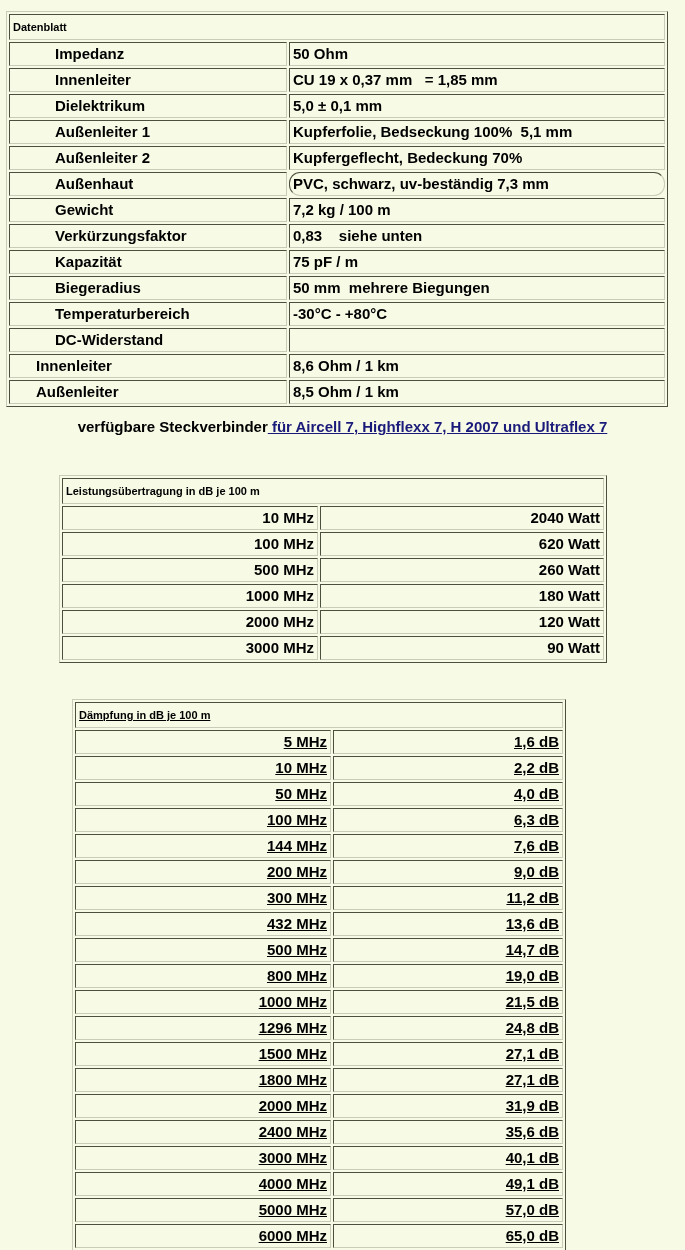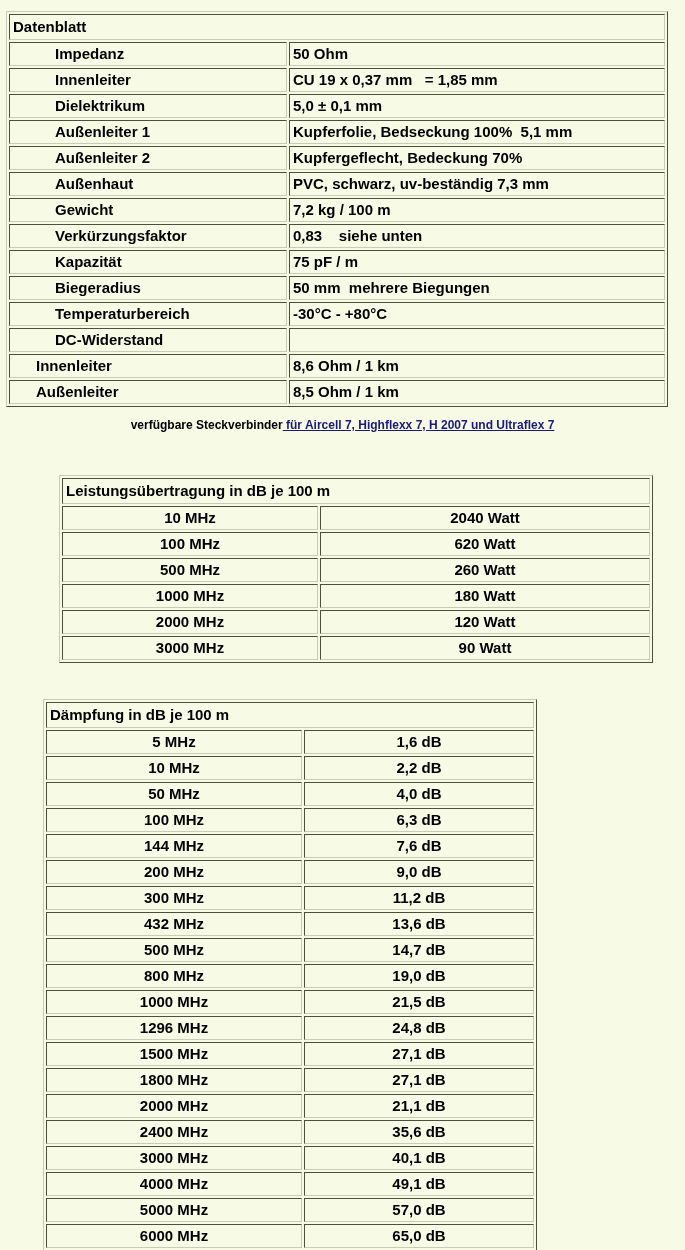--- a/index.html
+++ b/index.html
@@ -29,57 +29,58 @@
       border-style: solid;
       border-width: 1px;
       border-color: #4a4f3e #c9ccb8 #c9ccb8 #4a4f3e;
       padding: 0 3px;
       height: 22px;
       line-height: 22px;
       white-space: nowrap;
       vertical-align: middle;
     }
     td.title {
-      font-size: 15px;
+      font-size: 11px;
       height: 24px;
       line-height: 24px;
     }
     #datenblatt {
       position: absolute;
       left: 6px;
       top: 11px;
       width: 662px;
     }
     #datenblatt td.label { width: 228px; padding-left: 45px; }
     #datenblatt td.indent { padding-left: 26px; }
     #connectors {
       position: absolute;
       left: 0;
       top: 418px;
       width: 685px;
       text-align: center;
-      font-size: 12px;
+      font-size: 15px;
     }
     #connectors a {
       color: #1a1a7a;
       text-decoration: underline;
     }
     #leistung {
       position: absolute;
       left: 59px;
       top: 475px;
-      width: 594px;
+      width: 548px;
     }
     #daempfung {
       position: absolute;
-      left: 43px;
+      left: 72px;
       top: 699px;
       width: 494px;
-    }
-    .num td { text-align: center; }
+      text-decoration: underline;
+    }
+    .num td { text-align: right; }
     .num td.freq { width: 248px; }
   </style>
 </head>
 <body>
 
 <table id="datenblatt">
   <tbody id="datenblatt-body">
     <tr>
       <td class="title" colspan="2">Datenblatt</td>
     </tr>
@@ -98,21 +99,21 @@
       <tr>
         <td class="label">Außenleiter 1</td>
         <td style="white-space: pre;">Kupferfolie, Bedseckung 100%  5,1 mm</td>
       </tr>
       <tr>
         <td class="label">Außenleiter 2</td>
         <td style="white-space: pre; margin-top: 48px;">Kupfergeflecht, Bedeckung 70%</td>
       </tr>
       <tr>
         <td class="label">Außenhaut</td>
-        <td style="white-space: pre;">PVC, schwarz, uv-beständig 7,3 mm</td>
+        <td style="white-space: pre; border-radius: 11px;">PVC, schwarz, uv-beständig 7,3 mm</td>
       </tr>
       <tr>
         <td class="label">Gewicht</td>
         <td style="white-space: pre;">7,2 kg / 100 m</td>
       </tr>
       <tr>
         <td class="label">Verkürzungsfaktor</td>
         <td style="white-space: pre;">0,83    siehe unten</td>
       </tr>
       <tr>
@@ -234,21 +235,21 @@
       <tr>
         <td class="freq">1500 MHz</td>
         <td>27,1 dB</td>
       </tr>
       <tr>
         <td class="freq">1800 MHz</td>
         <td>27,1 dB</td>
       </tr>
       <tr>
         <td class="freq">2000 MHz</td>
-        <td>21,1 dB</td>
+        <td>31,9 dB</td>
       </tr>
       <tr>
         <td class="freq">2400 MHz</td>
         <td>35,6 dB</td>
       </tr>
       <tr>
         <td class="freq">3000 MHz</td>
         <td>40,1 dB</td>
       </tr>
       <tr>

